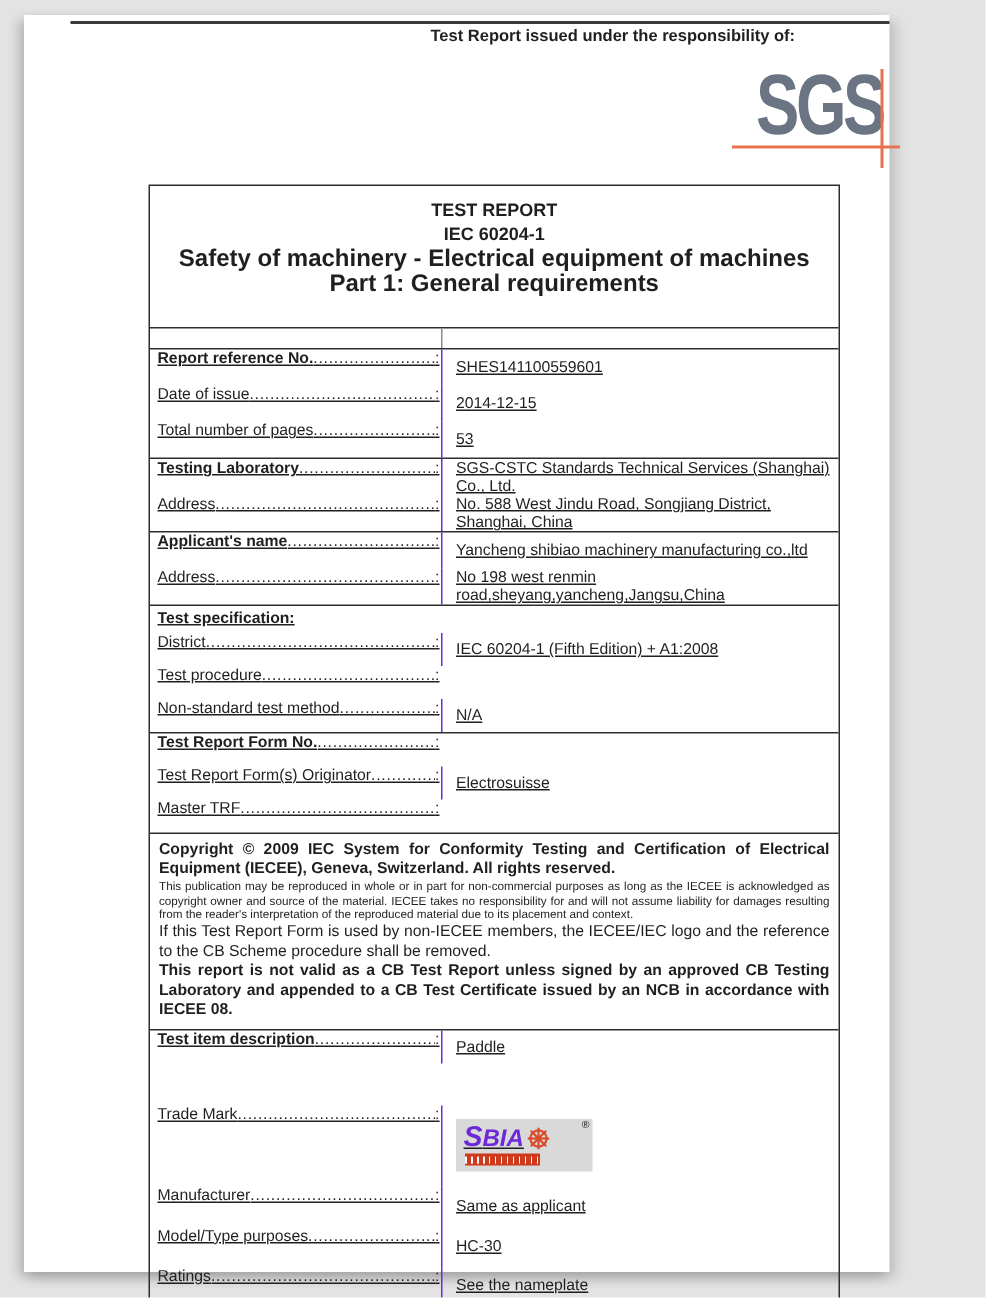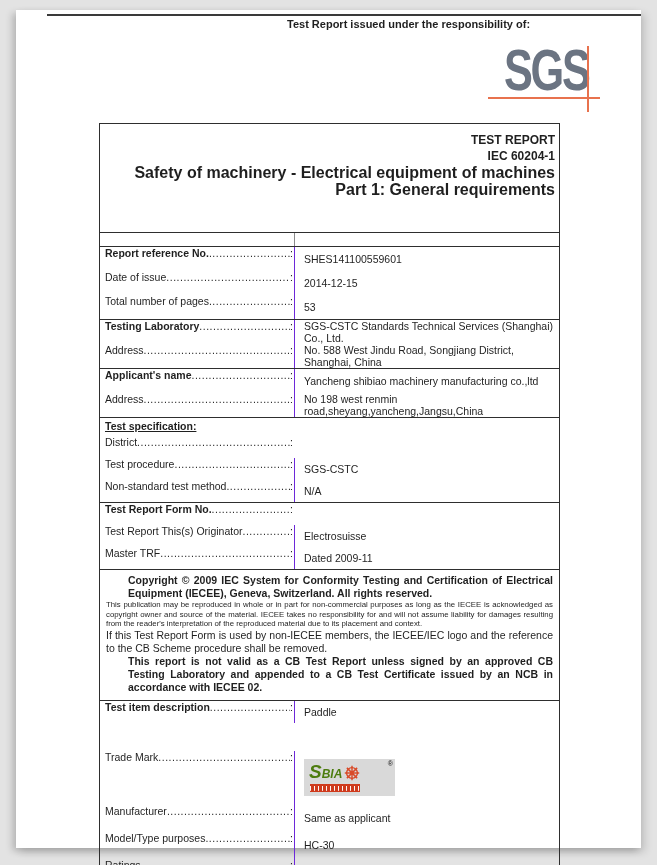--- a/index.html
+++ b/index.html
@@ -5,21 +5,21 @@
   html,body{margin:0;padding:0;}
   body{
     width:657px;height:865px;
     background:#e3e3e3;
     font-family:"Liberation Sans","DejaVu Sans",sans-serif;
     color:#1f1f1f;
     position:relative;
     overflow:hidden;
   }
   .page{
-    position:absolute;left:16px;top:10px;width:625px;height:838px;
+    position:absolute;left:16px;top:10px;width:577px;height:838px;
     background:#ffffff;
     box-shadow:-4px 3px 7px rgba(0,0,0,0.18), 4px 4px 8px rgba(0,0,0,0.15);
   }
   .top-rule{
     position:absolute;left:31px;right:0;top:4px;height:2px;background:#3a3a3a;
   }
   .header-note{
     position:absolute;left:271px;top:8px;
     font-size:11px;font-weight:bold;white-space:nowrap;
   }
@@ -35,54 +35,54 @@
   .sgs-hline{position:absolute;left:18px;top:55px;width:112px;height:2px;background:#e8724e;}
 
   
   .report-table{
     position:absolute;left:83px;top:113px;width:459px;
     border:1.5px solid #2e2e2e;
     font-size:10.5px;
   }
   .sec{border-bottom:1.5px solid #2e2e2e;}
   .sec:last-child{border-bottom:none;}
-  .sec.title{text-align:right;padding:8px 4px 34px;}
+  .sec.title{text-align:center;padding:8px 4px 20px;}
   .t12{font-size:12px;font-weight:bold;line-height:16px;}
   .t14{font-size:16px;font-weight:bold;line-height:17px;}
   .sec.spacer{height:13px;display:flex;}
   .sec.spacer .lc{border:none;}
-  .row{display:flex;align-items:flex-end;}
+  .row{display:flex;align-items:flex-end;text-decoration:underline;}
   .lc{
     width:188px;flex:none;display:flex;align-items:baseline;
     padding:0 1px 0 5px;overflow:hidden;align-self:stretch;
   }
   .lc .t{white-space:nowrap;}
   .lc.b .t{font-weight:bold;}
   .dots{flex:1;overflow:hidden;white-space:nowrap;letter-spacing:0.5px;}
   .vc{
     flex:1;align-self:stretch;display:flex;align-items:center;
     padding-left:9px;border-left:1px solid #6d28d9;
   }
   .spacer .vc{border-left:1px solid #8a8a8a;}
   .full-row{display:block;padding:2px 5px;font-weight:bold;min-height:14px;text-decoration:underline;}
   .h24{min-height:24px;} .h22{min-height:22px;} .h27{min-height:27px;} .h54{min-height:54px;margin-top:28px;}
   
   .copy{padding:4px 6px 6px;}
-  .copy .pb{font-weight:bold;text-align:justify;line-height:13px;margin-left:22px;}
+  .copy .pb{font-weight:bold;text-align:justify;line-height:13px;}
   .copy .ps{font-size:7.8px;text-align:justify;line-height:9.5px;}
   .copy .pn{text-align:justify;line-height:13px;}
   
   .tm{
     width:80px;background:#d9d9d9;position:relative;
     padding:4px 6px 4px 5px;margin:5px 0;
   }
   .tm-top{display:flex;align-items:center;gap:1px;}
   .tm-text{
-    display:block;color:#4d7c0f;font-weight:800;font-style:italic;
-    font-size:12px;line-height:17px;letter-spacing:0px;
+    display:block;color:#6d28d9;font-weight:800;font-style:italic;
+    font-size:16px;line-height:17px;letter-spacing:0px;
   }
   .tm-text::first-letter{font-size:19px;}
   .tm-reg{position:absolute;top:1px;right:2px;font-size:7px;color:#111;}
   .tm-band{
     height:8px;width:50px;margin-top:1px;margin-left:1px;
     background-color:#cf3a1c;
     background-image:repeating-linear-gradient(90deg,rgba(255,255,255,0.95) 0 1px,transparent 1px 4px);
     background-size:auto 60%;background-repeat:no-repeat;background-position:center;
   }
   .wheel{width:18px;height:18px;flex:none;}
@@ -182,28 +182,28 @@
     </div>
 
     <div class="sec">
       <div class="full-row">Test specification:</div>
       <div class="row h22">
         <div class="lc">
             <span class="t">District</span>
             <span class="dots">......................................................................</span>
             <span>:</span>
           </div>
+        <div class="vc">IEC 60204-1 (Fifth Edition) + A1:2008</div>
       </div>
       <div class="row h22">
         <div class="lc">
             <span class="t">Test procedure</span>
             <span class="dots">......................................................................</span>
             <span>:</span>
           </div>
-        <div class="vc">SGS-CSTC</div>
       </div>
       <div class="row h22">
         <div class="lc">
             <span class="t">Non-standard test method</span>
             <span class="dots">......................................................................</span>
             <span>:</span>
           </div>
         <div class="vc">N/A</div>
       </div>
     </div>
@@ -211,41 +211,40 @@
     <div class="sec">
       <div class="row h22">
         <div class="lc b">
             <span class="t">Test Report Form No.</span>
             <span class="dots">......................................................................</span>
             <span>:</span>
           </div>
       </div>
       <div class="row h22">
         <div class="lc">
-            <span class="t">Test Report This(s) Originator</span>
+            <span class="t">Test Report Form(s) Originator</span>
             <span class="dots">......................................................................</span>
             <span>:</span>
           </div>
         <div class="vc">Electrosuisse</div>
       </div>
       <div class="row h22">
         <div class="lc">
             <span class="t">Master TRF</span>
             <span class="dots">......................................................................</span>
             <span>:</span>
           </div>
-        <div class="vc">Dated 2009-11</div>
       </div>
     </div>
 
     <div class="sec copy">
       <div class="pb">Copyright © 2009 IEC System for Conformity Testing and Certification of Electrical Equipment (IECEE), Geneva, Switzerland. All rights reserved.</div>
       <div class="ps">This publication may be reproduced in whole or in part for non-commercial purposes as long as the IECEE is acknowledged as copyright owner and source of the material. IECEE takes no responsibility for and will not assume liability for damages resulting from the reader's interpretation of the reproduced material due to its placement and context.</div>
       <div class="pn">If this Test Report Form is used by non-IECEE members, the IECEE/IEC logo and the reference to the CB Scheme procedure shall be removed.</div>
-      <div class="pb">This report is not valid as a CB Test Report unless signed by an approved CB Testing Laboratory and appended to a CB Test Certificate issued by an NCB in accordance with IECEE 02.</div>
+      <div class="pb">This report is not valid as a CB Test Report unless signed by an approved CB Testing Laboratory and appended to a CB Test Certificate issued by an NCB in accordance with IECEE 08.</div>
     </div>
 
     <div class="sec">
       <div class="row h22">
         <div class="lc b">
             <span class="t">Test item description</span>
             <span class="dots">......................................................................</span>
             <span>:</span>
           </div>
         <div class="vc">Paddle</div>

